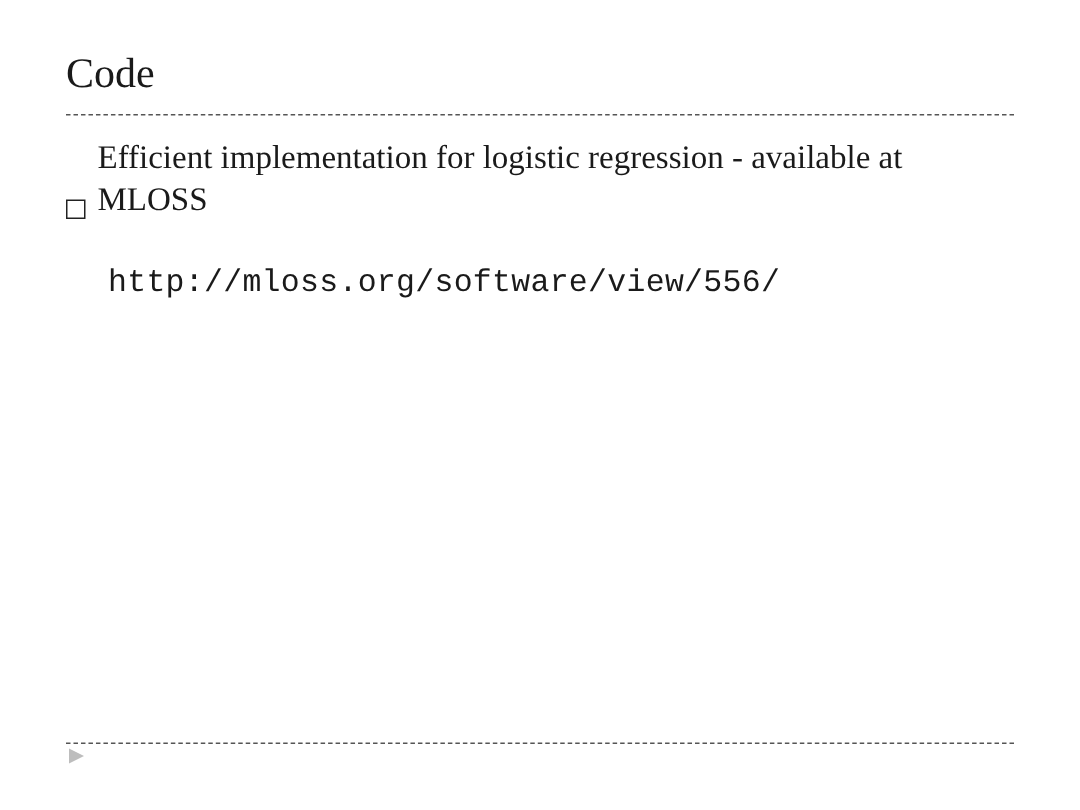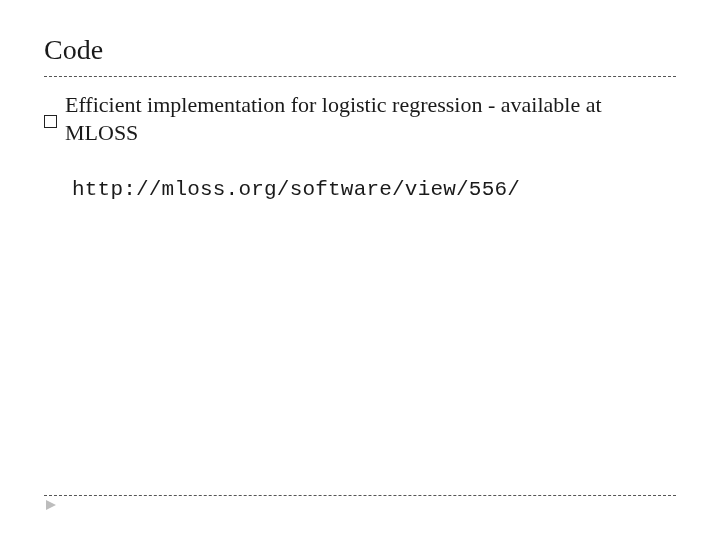--- a/index.html
+++ b/index.html
@@ -19,21 +19,21 @@
   .rule-top {
     border: none;
     border-top: 1px dashed #555;
     margin-top: 2px;
   }
   .body {
     padding-top: 14px;
   }
   .bullet-row {
     display: flex;
-    align-items: center;
+    align-items: flex-end;
     gap: 8px;
   }
   .bullet-box {
     width: 13px;
     height: 13px;
     border: 1.5px solid #222;
     flex: 0 0 auto;
     margin-top: 5px;
   }
   .bullet-text {

